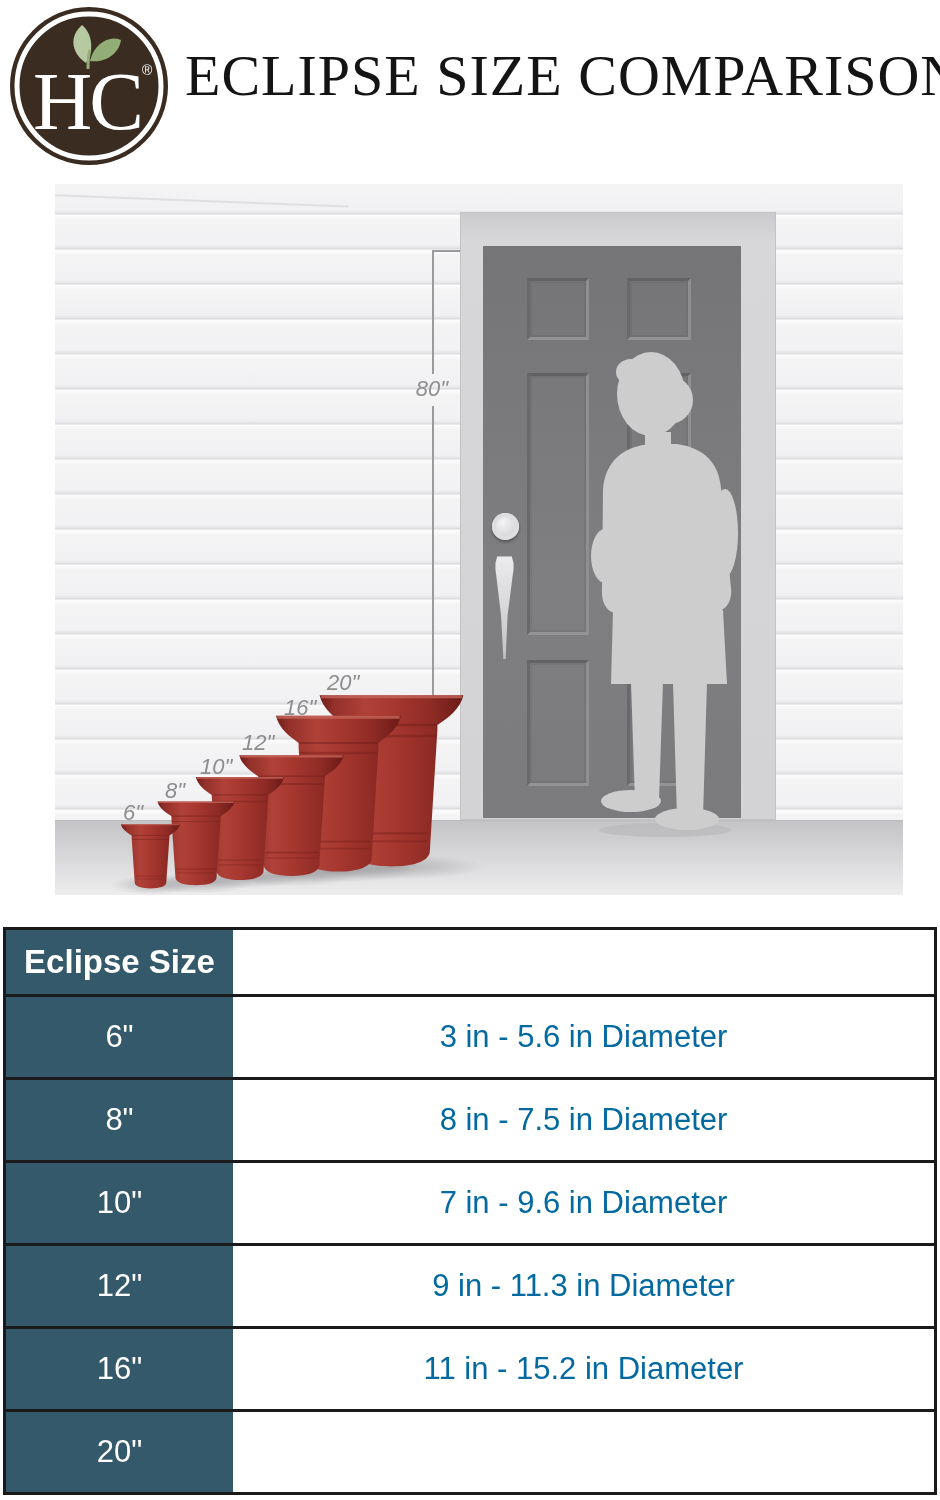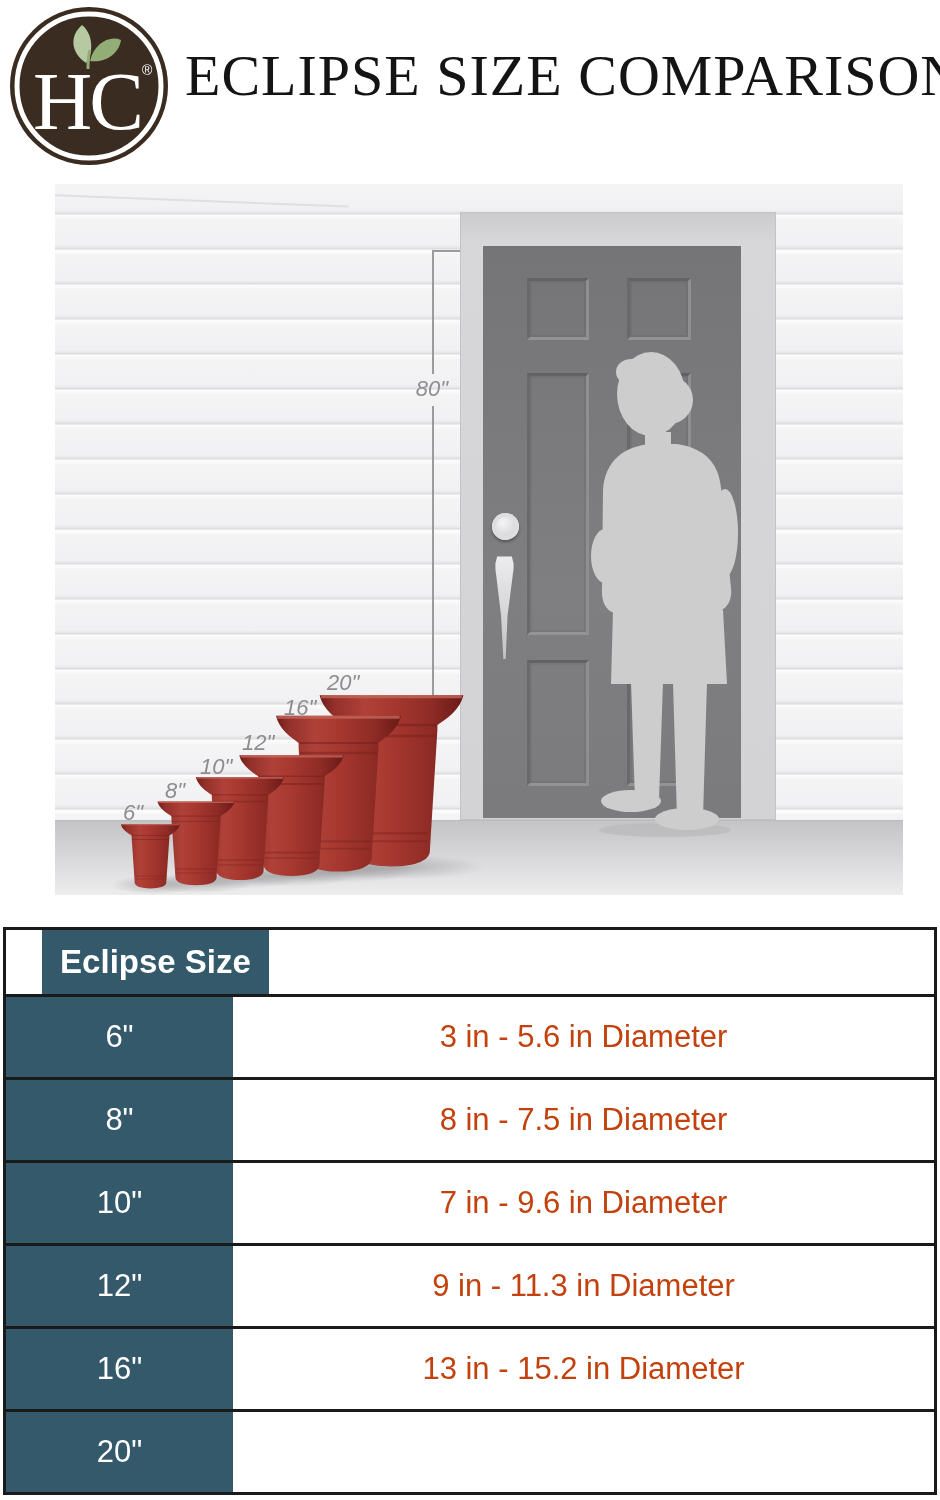--- a/index.html
+++ b/index.html
@@ -73,27 +73,27 @@
     background:radial-gradient(ellipse at center,rgba(60,60,66,.28) 0%,rgba(60,60,66,0) 68%);}
   .pot-label{
     position:absolute;z-index:20;color:#8d8d90;font-size:22px;font-style:italic;white-space:nowrap;
   }
   
   .spec-table{
     position:absolute;left:3px;top:927px;width:934px;
     border:3px solid var(--border-ink);background:#fff;
   }
   .trow{display:flex;border-top:3px solid var(--border-ink);}
-  .trow:first-child{border-top:none;padding-left:36px;}
+  .trow:first-child{border-top:none;}
   .cell-size{
     width:227px;background:var(--teal);color:#ffffff;
     display:flex;align-items:center;justify-content:center;text-align:center;
   }
   .cell-dropin{
-    flex:1;background:#ffffff;color:#c2410c;
+    flex:1;background:#ffffff;color:#0369a1;
     display:flex;align-items:center;justify-content:center;text-align:center;
   }
   .trow.head{height:64px;}
   .trow.data{height:83px;}
   .trow.head .cell-size{font-weight:bold;font-size:33px;}
   .trow.head .cell-dropin{font-weight:bold;font-size:32px;color:#141414;}
   .trow.data .cell-size{font-size:31px;}
   .trow.data .cell-dropin{font-size:31px;}
 </style>
 </head>
@@ -244,18 +244,18 @@
   <div class="trow data">
     <div class="cell-size">10"</div>
     <div class="cell-dropin">7 in - 9.6 in Diameter</div>
   </div>
   <div class="trow data">
     <div class="cell-size">12"</div>
     <div class="cell-dropin">9 in - 11.3 in Diameter</div>
   </div>
   <div class="trow data">
     <div class="cell-size">16"</div>
-    <div class="cell-dropin">13 in - 15.2 in Diameter</div>
+    <div class="cell-dropin">11 in - 15.2 in Diameter</div>
   </div>
   <div class="trow data">
     <div class="cell-size">20"</div>
   </div>
 </div>
 
 </body></html>

